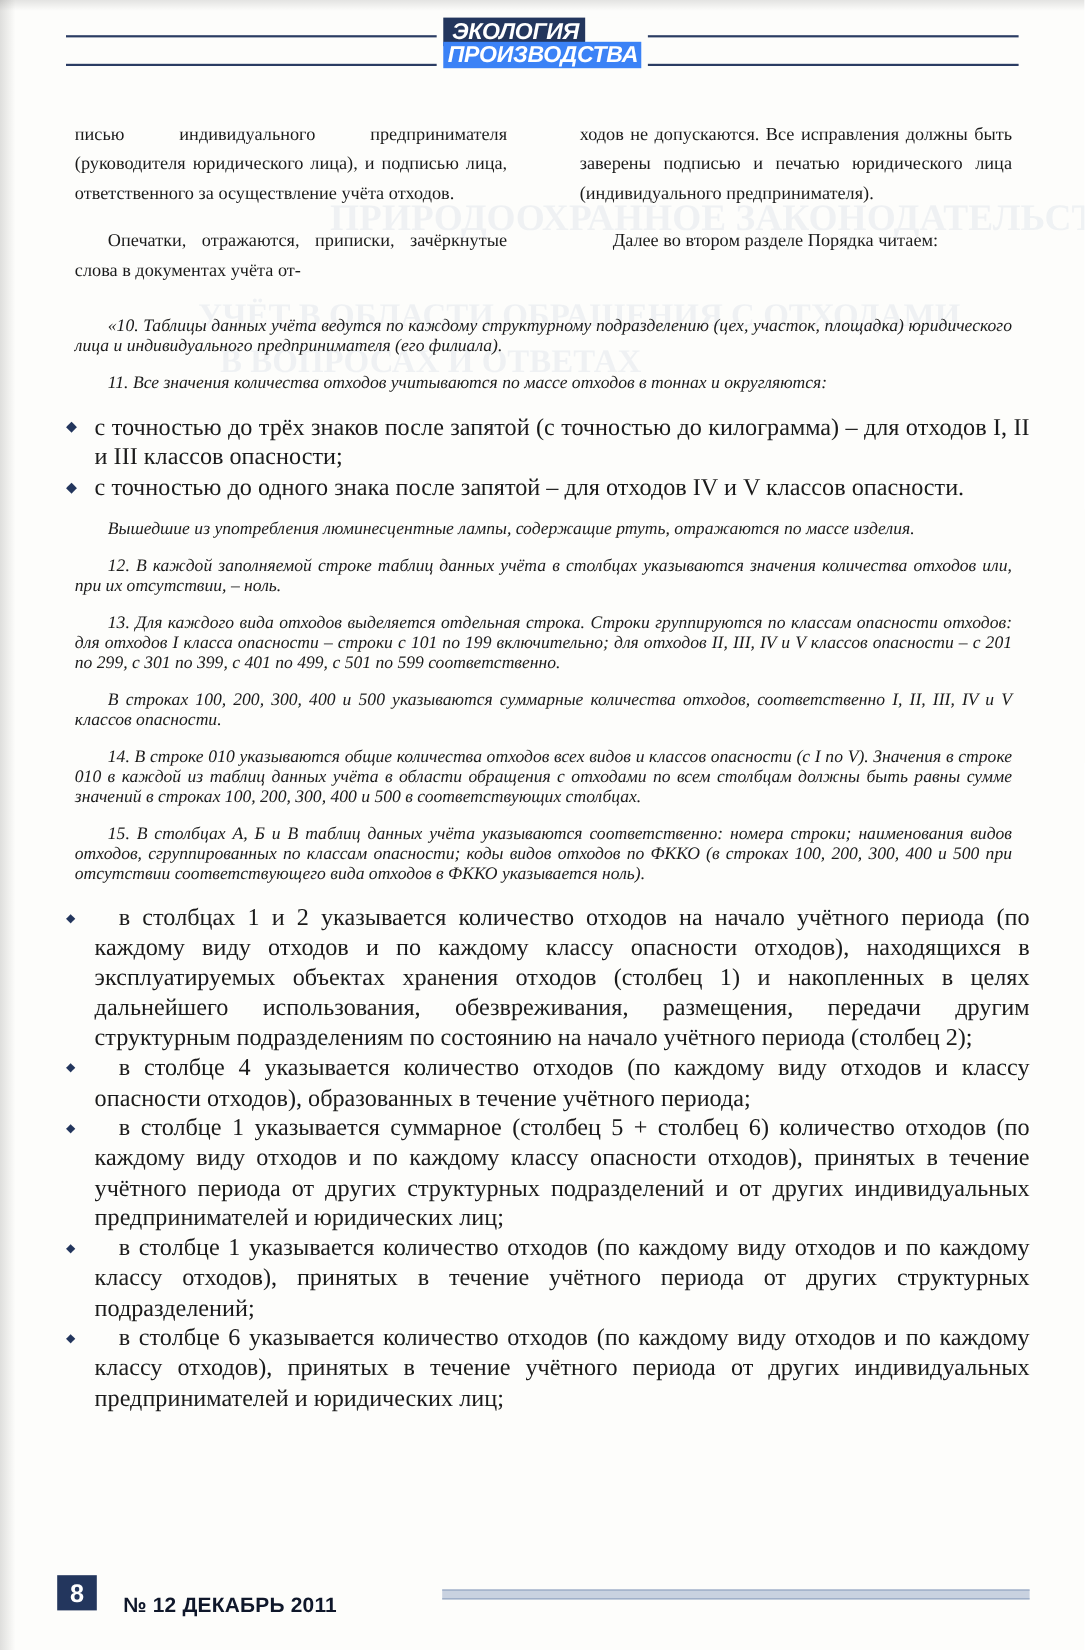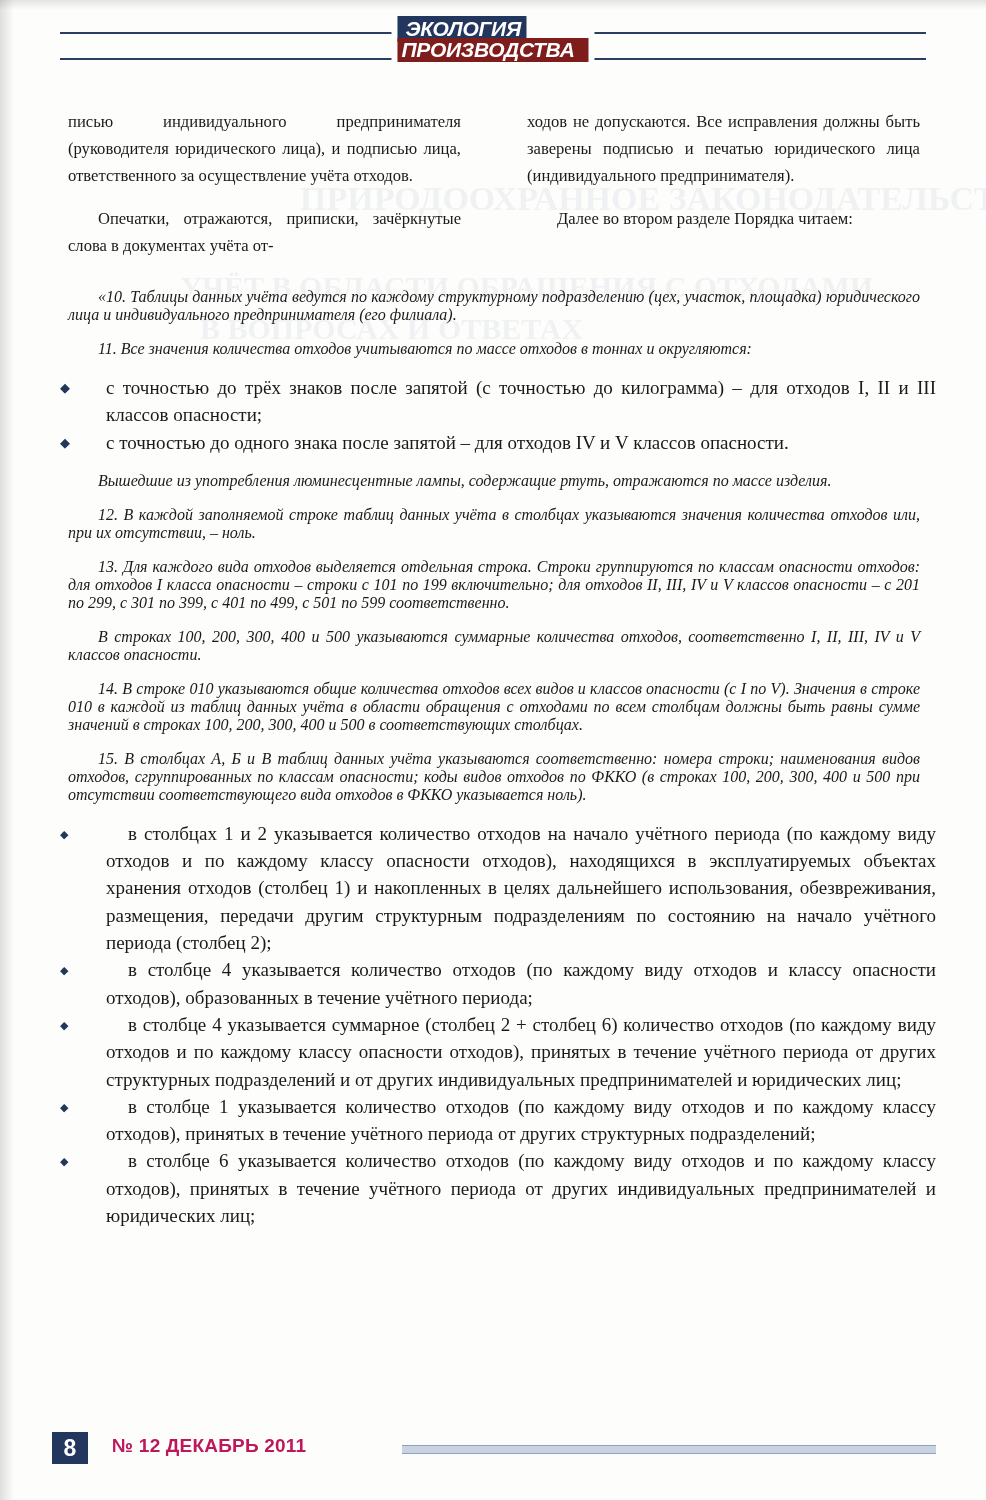--- a/index.html
+++ b/index.html
@@ -90,23 +90,23 @@
     color: #23365d;
     font-family: "Liberation Sans", sans-serif;
     font-weight: bold;
     font-style: italic;
     font-size: 21px;
     line-height: 22px;
     letter-spacing: -0.3px;
     margin-top: -3px;
   }
   .logo-sub .hl {
-    background: #7f1d1d;
+    background: #3b82f6;
     color: #ffffff;
-    padding: 0 14px 1px 4px;
+    padding: 0 3px 1px 4px;
   }
   
   .cols {
     position: absolute;
     left: 52px;
     top: 92px;
     width: 884px;
     display: flex;
     gap: 34px;
   }
@@ -145,25 +145,24 @@
     padding-left: 8px;
     color: #23365d;
     font-size: 13px;
     line-height: 27.3px;
     box-sizing: border-box;
   }
   .bullet-mark.diamond::before { content: "\25C6"; }
   .bullet-mark.small::before { content: "\25C6"; font-size: 11px; }
   .bullet-text {
     flex: 1;
-    font-size: 19px;
+    font-size: 22px;
     line-height: 27.3px;
     text-align: justify;
     text-indent: 0;
-    margin-left: 20px;
   }
   .bullet-text.ti { text-indent: 22px; }
   b.head { font-weight: bold; }
   
   .footer {
     position: absolute;
     left: 52px;
     bottom: 34px;
     width: 884px;
     height: 34px;
@@ -179,25 +178,25 @@
     font-family: "Liberation Sans", sans-serif;
     font-weight: bold;
     font-size: 23px;
     display: flex;
     align-items: center;
     justify-content: center;
   }
   .issue {
     position: absolute;
     left: 60px;
-    top: 3px;
+    top: 17px;
     font-family: "Liberation Sans", sans-serif;
     font-weight: bold;
     font-size: 19px;
-    color: #be185d;
+    color: #0f172a;
     letter-spacing: 0.2px;
   }
   .footer-rule {
     position: absolute;
     left: 350px;
     right: 0;
     top: 13px;
     height: 7px;
     background: #c9d2e0;
     border-top: 1px solid #8fa2bf;
@@ -277,21 +276,21 @@
     <div class="bullet-row">
       <span class="bullet-mark small"></span>
       <span class="bullet-text ti">в столбцах 1 и 2 указывается количество отходов на начало учётного периода (по каждому виду отходов и по каждому классу опасности отходов), находящихся в эксплуатируемых объектах хранения отходов (столбец 1) и накопленных в целях дальнейшего использования, обезвреживания, размещения, передачи другим структурным подразделениям по состоянию на начало учётного периода (столбец 2);</span>
     </div>
     <div class="bullet-row">
       <span class="bullet-mark small"></span>
       <span class="bullet-text ti">в столбце 4 указывается количество отходов (по каждому виду отходов и классу опасности отходов), образованных в течение учётного периода;</span>
     </div>
     <div class="bullet-row">
       <span class="bullet-mark small"></span>
-      <span class="bullet-text ti">в столбце 4 указывается суммарное (столбец 2 + столбец 6) количество отходов (по каждому виду отходов и по каждому классу опасности отходов), принятых в течение учётного периода от других структурных подразделений и от других индивидуальных предпринимателей и юридических лиц;</span>
+      <span class="bullet-text ti">в столбце 1 указывается суммарное (столбец 5 + столбец 6) количество отходов (по каждому виду отходов и по каждому классу опасности отходов), принятых в течение учётного периода от других структурных подразделений и от других индивидуальных предпринимателей и юридических лиц;</span>
     </div>
     <div class="bullet-row">
       <span class="bullet-mark small"></span>
       <span class="bullet-text ti">в столбце 1 указывается количество отходов (по каждому виду отходов и по каждому классу отходов), принятых в течение учётного периода от других структурных подразделений;</span>
     </div>
     <div class="bullet-row">
       <span class="bullet-mark small"></span>
       <span class="bullet-text ti">в столбце 6 указывается количество отходов (по каждому виду отходов и по каждому классу отходов), принятых в течение учётного периода от других индивидуальных предпринимателей и юридических лиц;</span>
     </div>
   </div>

